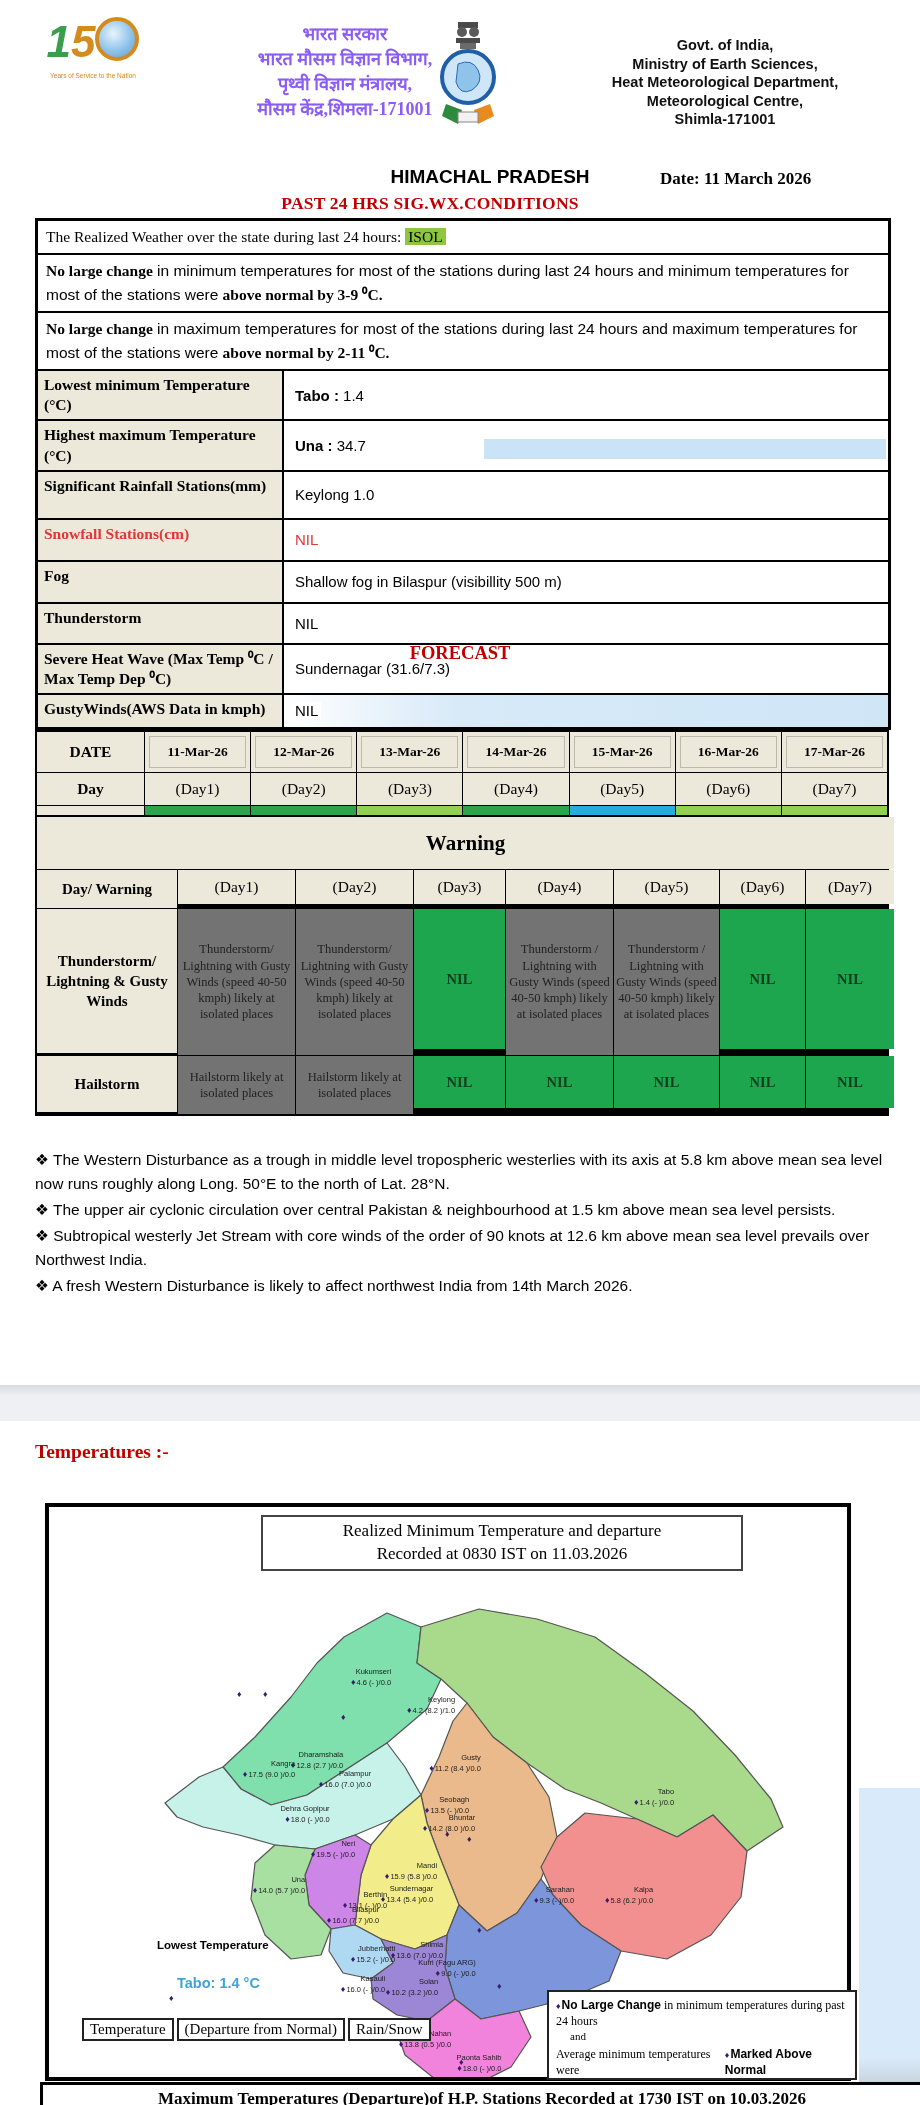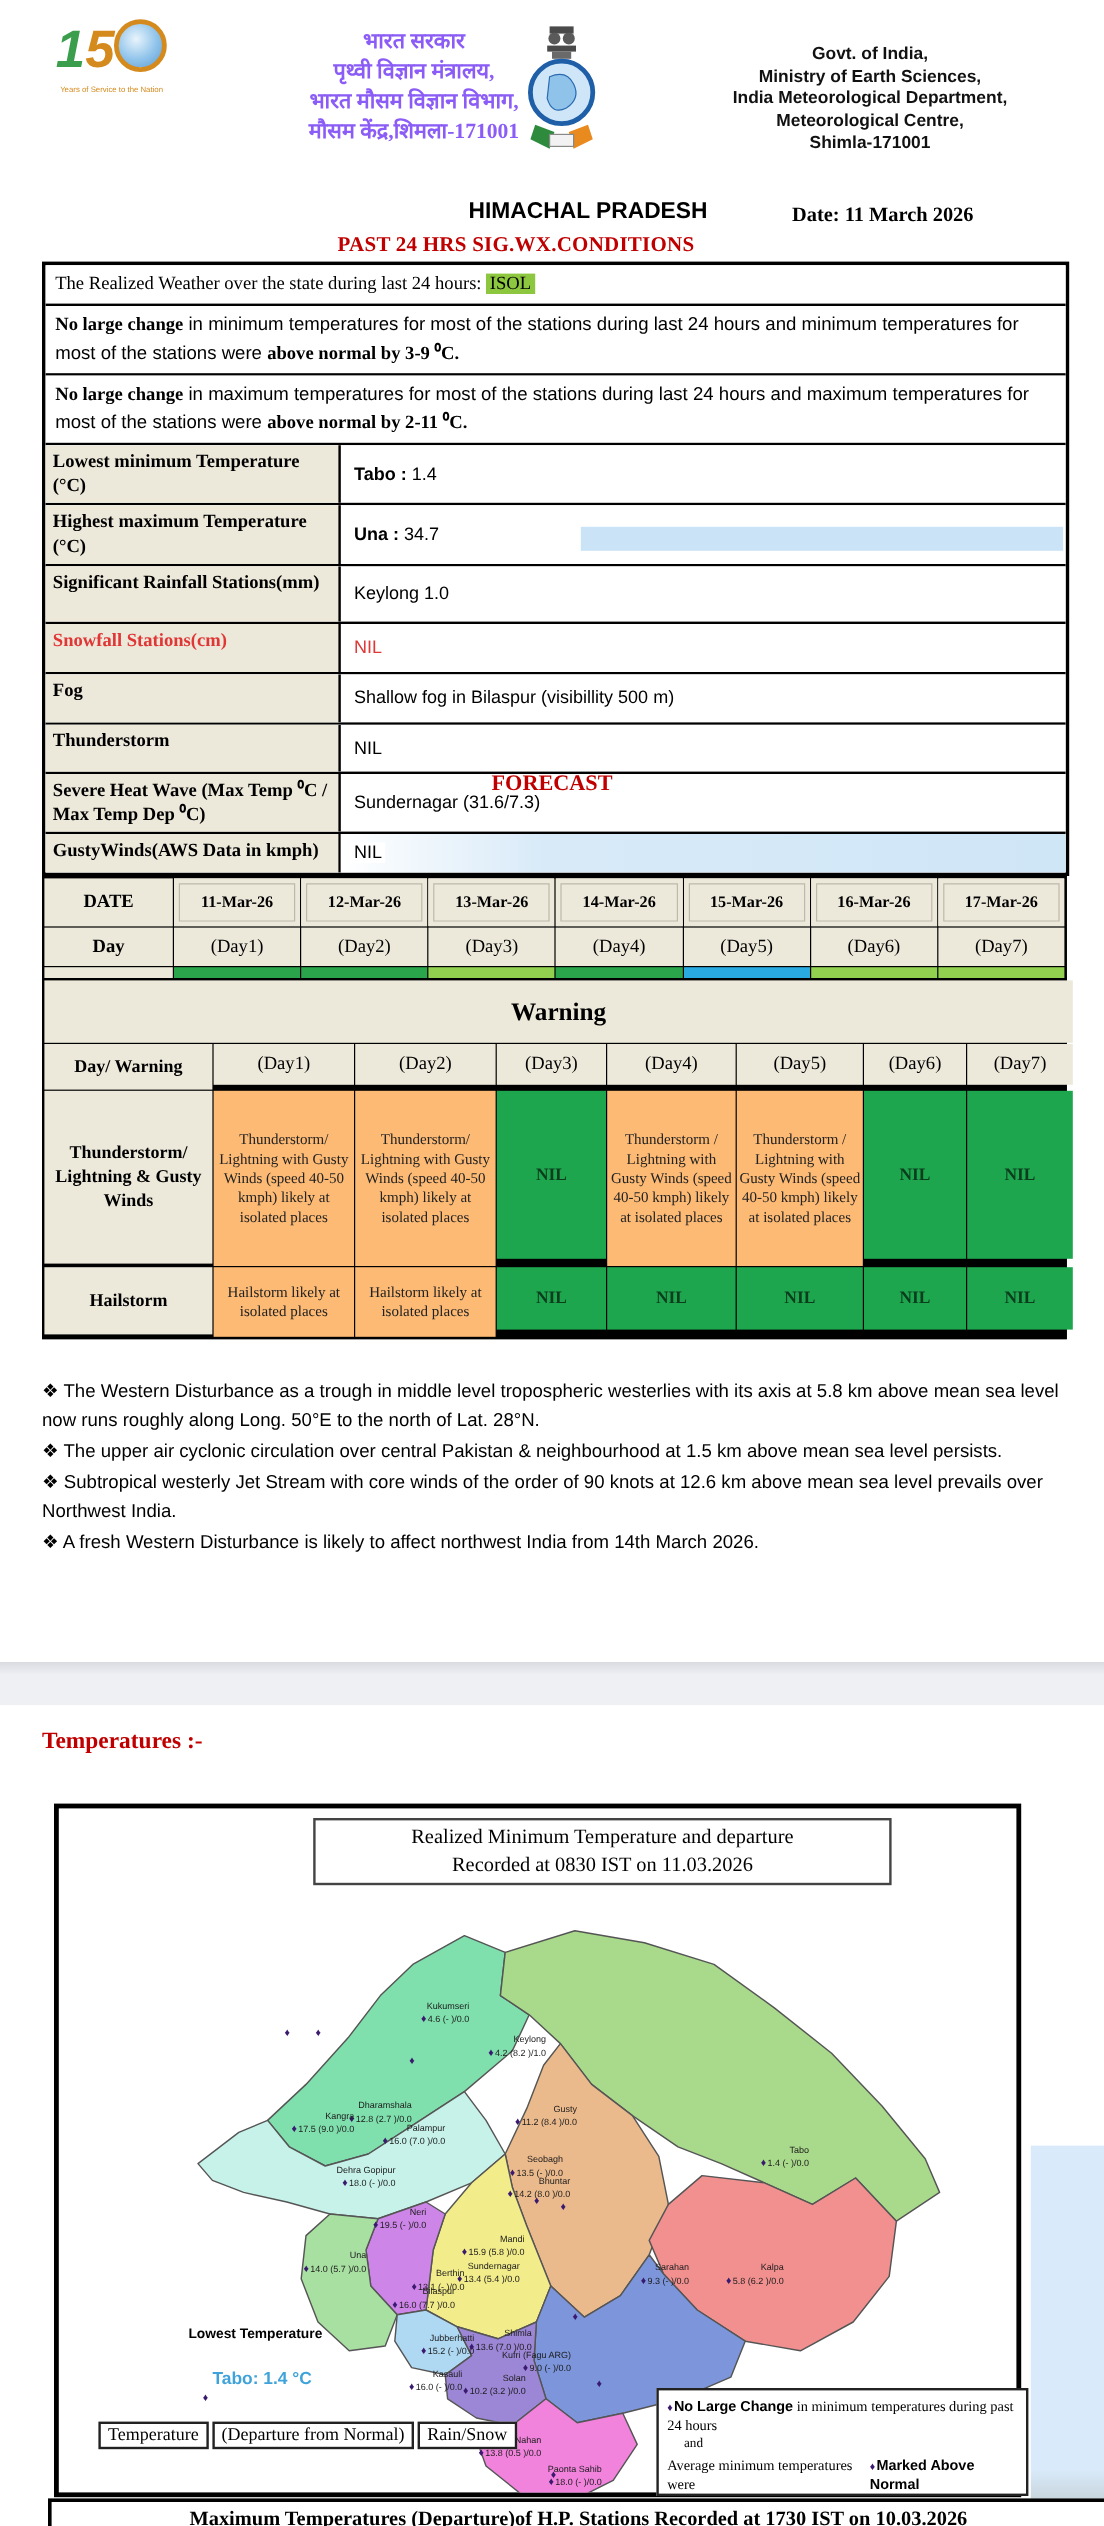--- a/index.html
+++ b/index.html
@@ -66,21 +66,21 @@
   .fcell.val{font-weight:bold;font-size:16.5px;color:#11381c;}
 
   
   .wgrid{left:35px;top:815px;width:850px;display:grid;
          grid-template-columns:140px 117px 117px 91px 107px 105px 85px 88px;
          border:2px solid #000;background:#000;gap:1px;z-index:2;}
   .wcell{background:#ece8da;display:flex;align-items:center;justify-content:center;text-align:center;}
   .banner{grid-column:1/9;height:52px;font-weight:bold;font-size:21px;background:#ece8da;}
   .wh{height:34px;font-size:15.5px;}
   .wlab{font-weight:bold;font-size:15px;line-height:1.35;padding:2px;}
-  .cell-warn{background:#fdba74;font-size:12.5px;line-height:1.3;padding:3px 2px;color:#222;}
+  .cell-warn{background:#737373;font-size:12.5px;line-height:1.3;padding:3px 2px;color:#222;}
   .cell-nil{background:#1ea64f;font-weight:bold;color:#0b3d1d;font-size:14.5px;}
   .rt{height:140px;} .rh{height:52px;}
 
   
   .syn-heading{left:0;top:1094px;width:920px;text-align:center;font-weight:bold;font-size:21px;}
   .bullets{left:35px;top:1148px;width:852px;font-family:"Liberation Sans",sans-serif;font-size:15.5px;line-height:1.55;}
   .bullets p{margin:0 0 2px 0;}
 
   
   .band-sep{left:0;top:1385px;width:920px;height:36px;background:linear-gradient(#d9dbe1,#eef0f4 30%,#eef0f4);}
@@ -117,22 +117,22 @@
 
 <div class="page">
 
   <div class="abs logo150">
     <div class="num"><span class="n1">1</span><span class="n5">5</span><span class="globe"></span></div>
     <div class="cap">Years of Service to the Nation</div>
   </div>
 
   <div class="abs hindi">
     <div>भारत  सरकार</div>
+    <div>भारत मौसम विज्ञान विभाग,</div>
     <div>पृथ्वी विज्ञान मंत्रालय,</div>
-    <div>भारत मौसम विज्ञान विभाग,</div>
     <div>मौसम केंद्र,शिमला-171001</div>
   </div>
 
   <div class="abs emblem">
     <svg width="72" height="110" viewBox="0 0 72 110">
       <rect x="26" y="2" width="20" height="6" fill="#4a4a4a"></rect>
       <circle cx="30" cy="12" r="5" fill="#5a5a5a"></circle>
         <circle cx="42" cy="12" r="5" fill="#5a5a5a"></circle>
       <rect x="24" y="18" width="24" height="5" fill="#4a4a4a"></rect>
       <rect x="28" y="23" width="16" height="6" fill="#6a6a6a"></rect>
@@ -140,21 +140,21 @@
       <path d="M26 44 Q40 38 46 50 Q52 62 40 70 Q28 76 24 62 Z" fill="#8fc3ea" stroke="#2a6ab0" stroke-width="1"></path>
       <polygon points="14,84 30,90 26,104 10,96" fill="#2e8b3e"></polygon>
       <polygon points="58,84 42,90 46,104 62,96" fill="#e88a1e"></polygon>
       <rect x="26" y="92" width="20" height="10" fill="#f2f2f2" stroke="#888"></rect>
     </svg>
   </div>
 
   <div class="abs english">
     <div>Govt. of India,</div>
     <div>Ministry of Earth Sciences,</div>
-    <div>India Meteorological Department,</div>
+    <div>Heat Meteorological Department,</div>
     <div>Meteorological Centre,</div>
     <div>Shimla-171001</div>
   </div>
 
   <div class="abs state-title">HIMACHAL PRADESH</div>
   <div class="abs date-title">Date: 11 March 2026</div>
   <div class="abs sec-title red">PAST 24 HRS SIG.WX.CONDITIONS</div>
 
   <div class="abs t1">
     <div class="t1row"><span>The Realized Weather over the state during last 24 hours: </span><span class="chip">ISOL</span></div>

